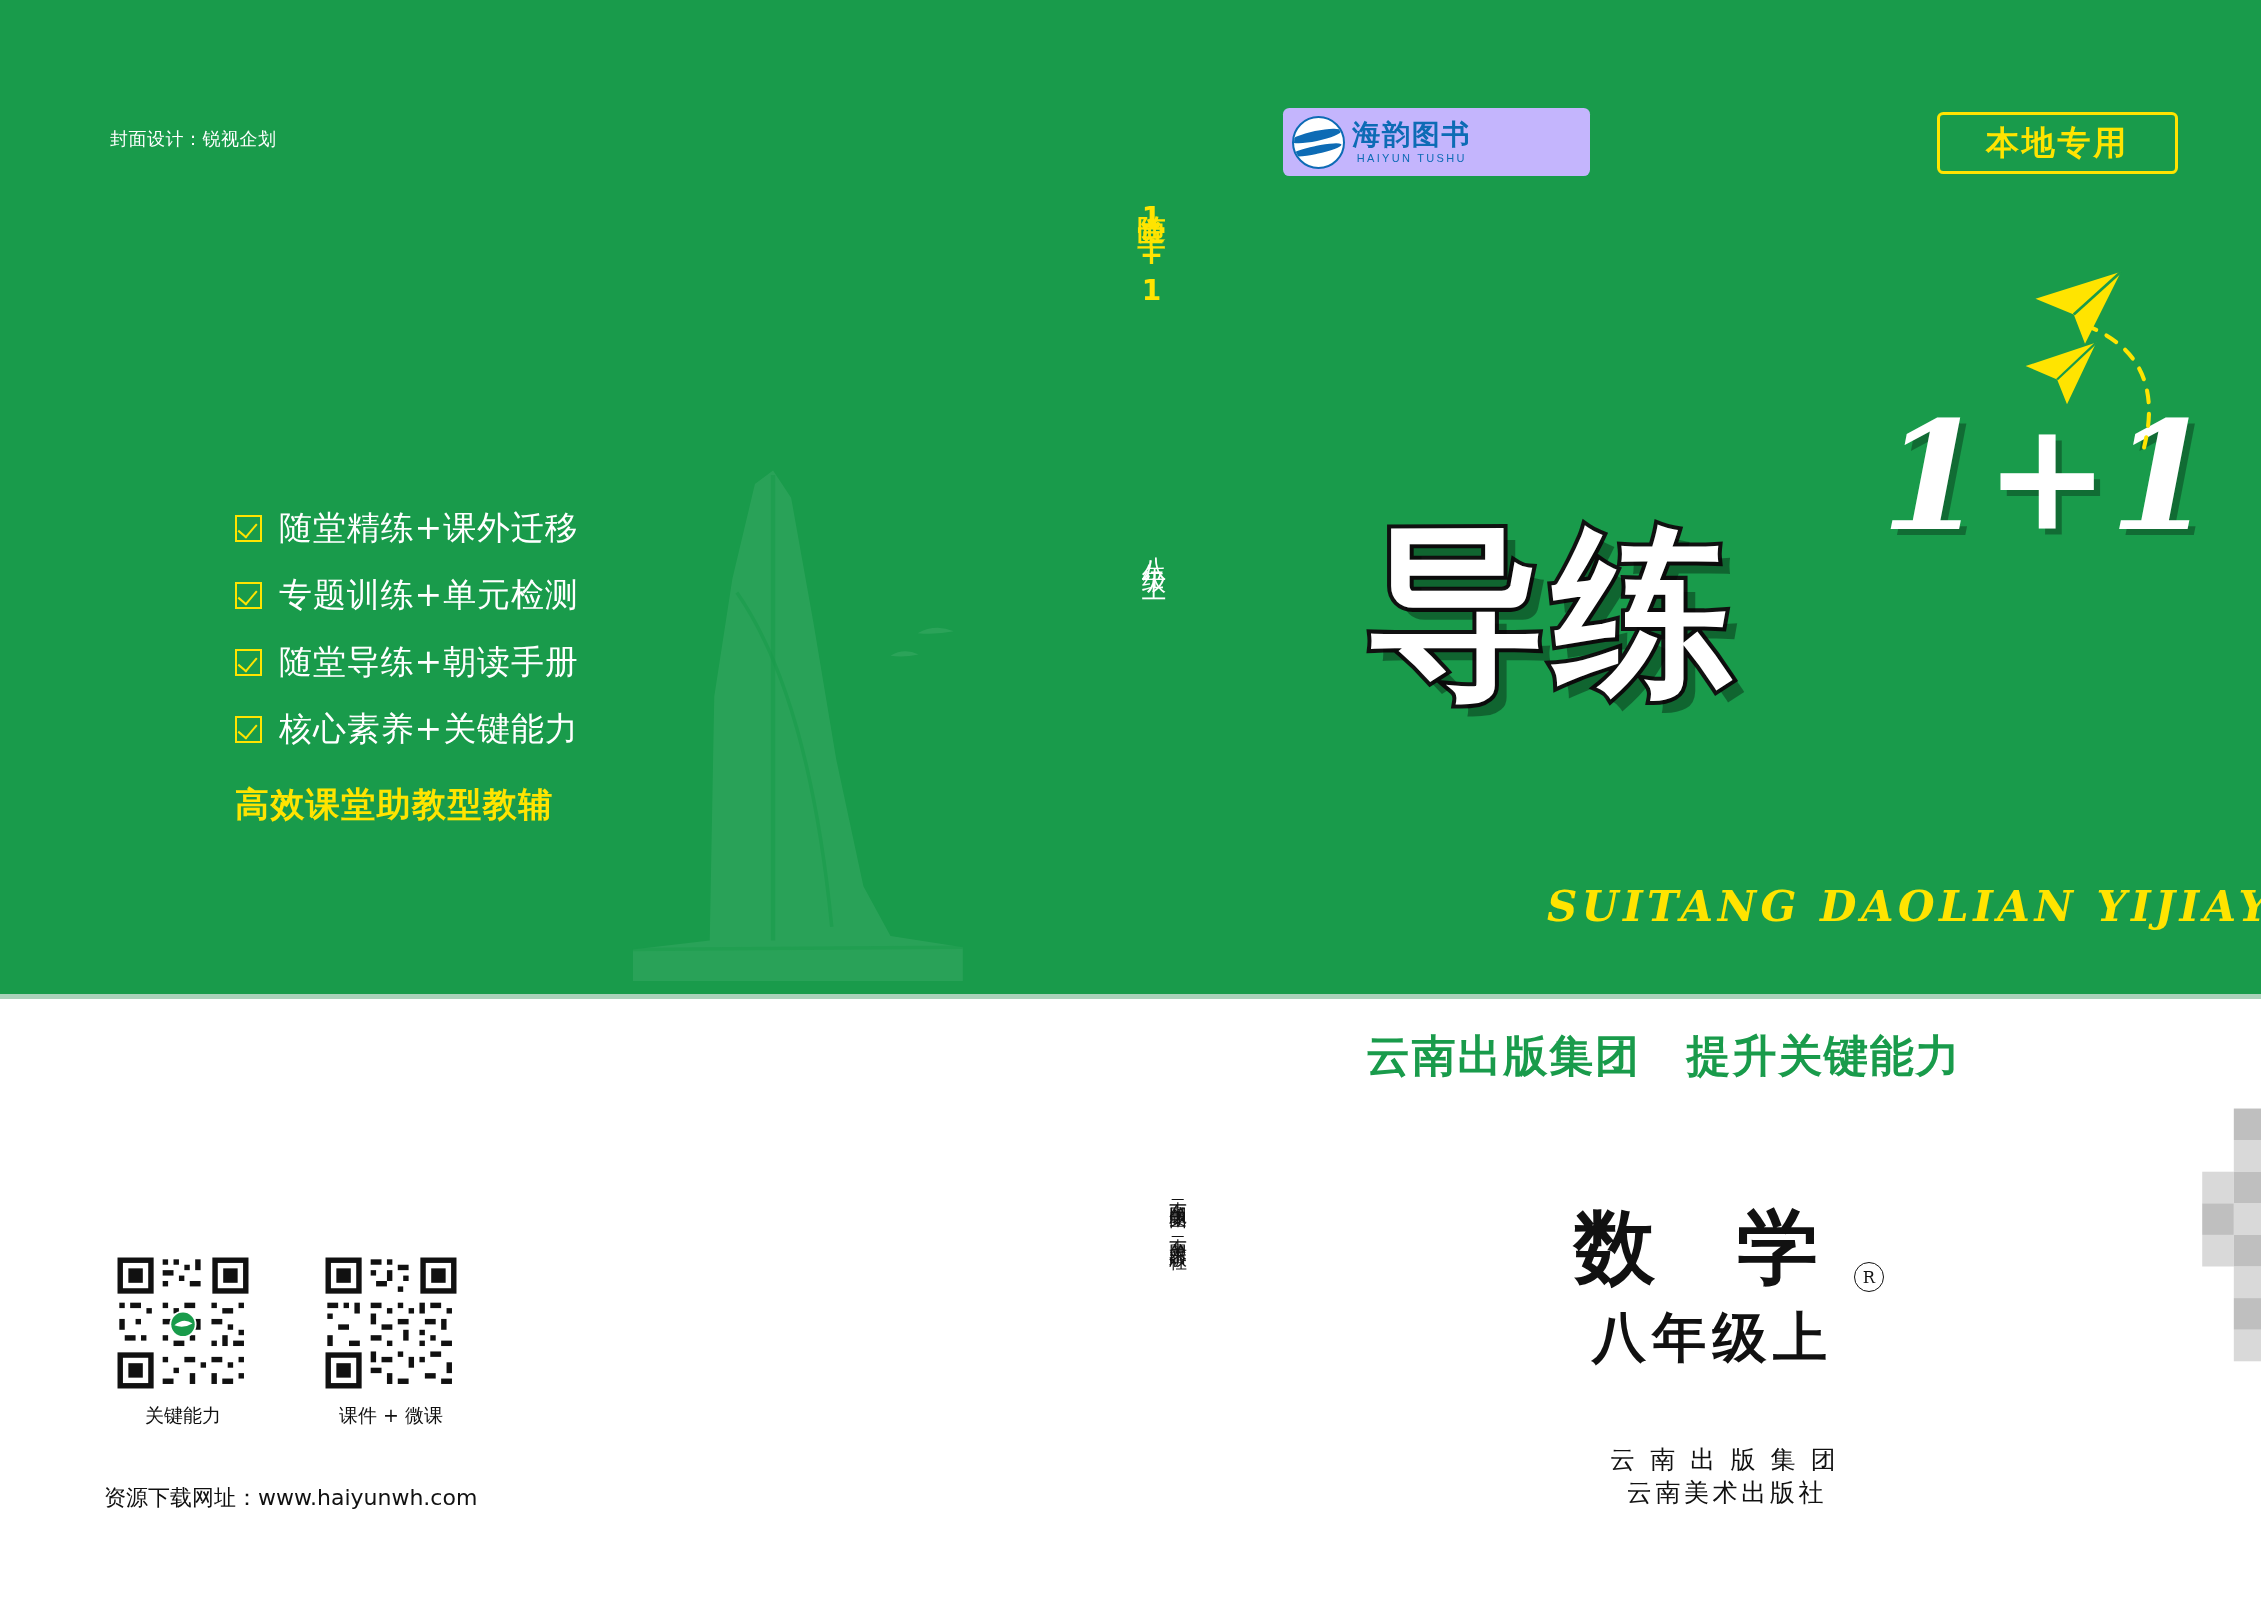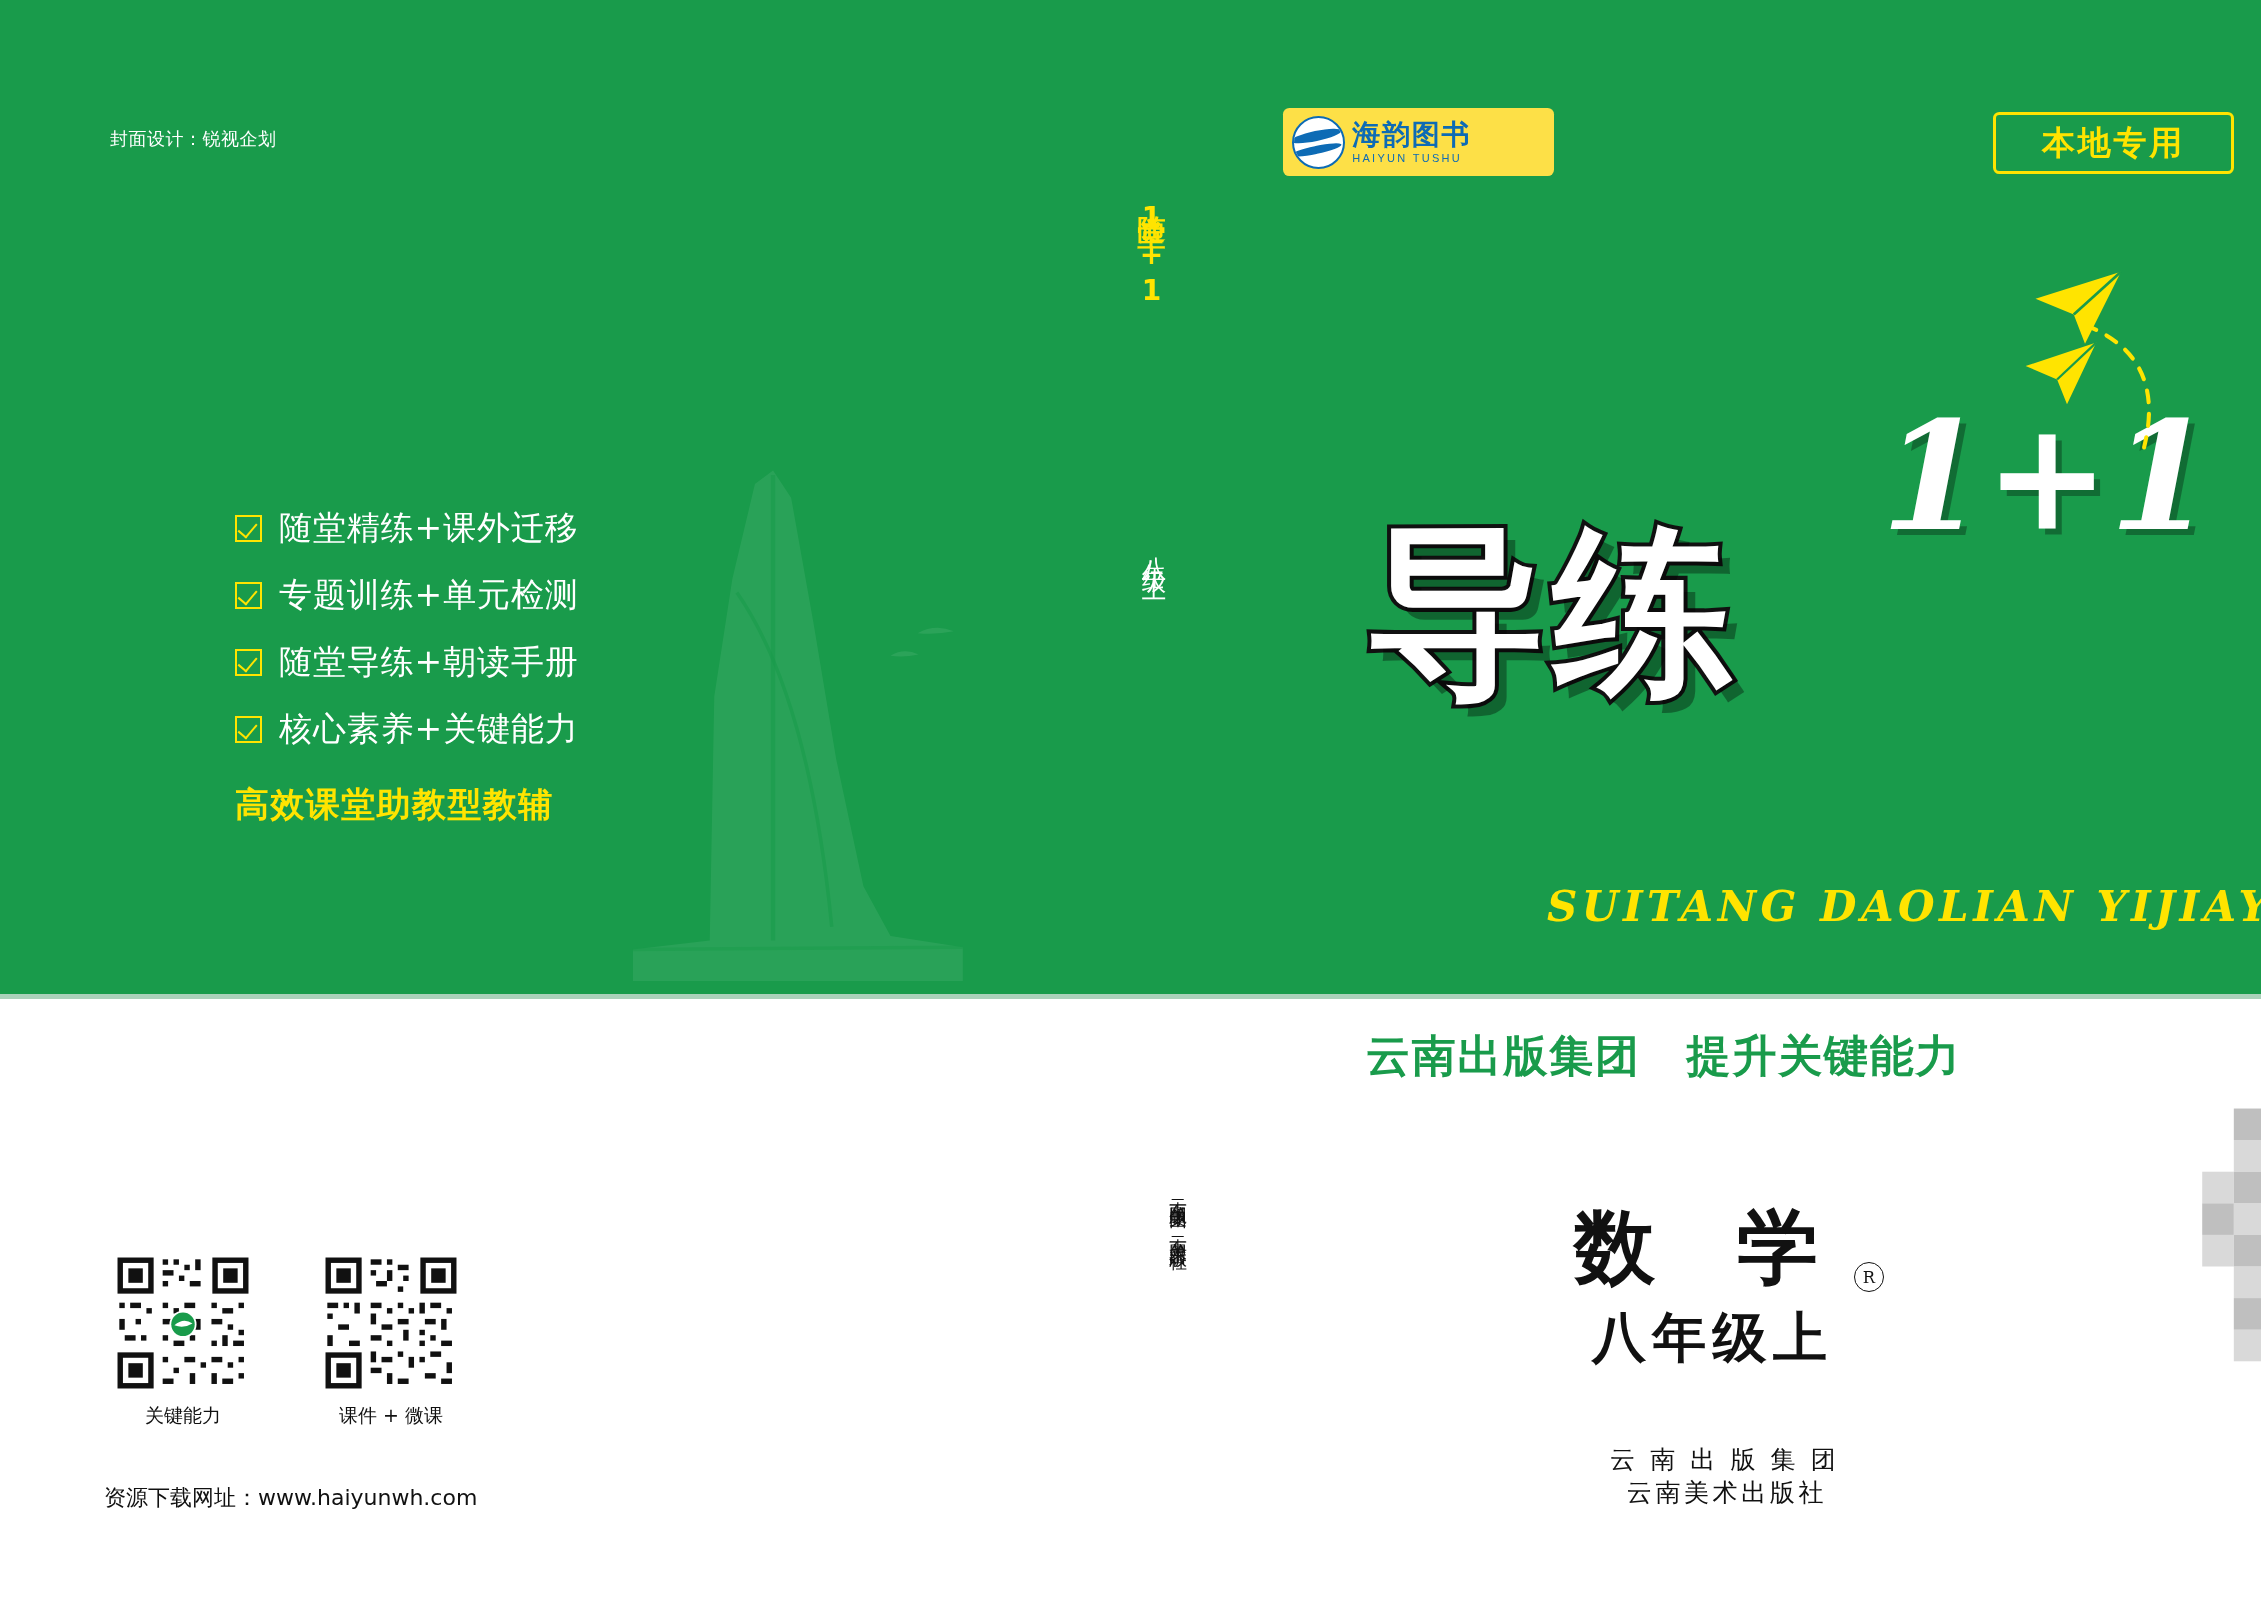--- a/index.html
+++ b/index.html
@@ -157,28 +157,29 @@
     letter-spacing: 2.7px;
     line-height: 32px;
     font-family: "DejaVu Sans", sans-serif;
   }
 
   
   .logo-box {
     position: absolute;
     left: 1283px;
     top: 108px;
-    width: 271px;
+    width: 307px;
     height: 68px;
-    background: #fde047;
+    background: #c4b5fd;
     border-radius: 6.3px;
     display: flex;
     align-items: center;
     padding-left: 9px;
     box-sizing: border-box;
+    text-align: center;
   }
   .logo-circle {
     width: 49px;
     height: 49px;
     border-radius: 50%;
     background: #ffffff;
     border: 2.7px solid #0d6bb5;
     position: relative;
     flex: 0 0 auto;
     overflow: hidden;
@@ -223,21 +224,21 @@
     font-size: 11px;
     font-weight: normal;
     color: #0d6bb5;
     letter-spacing: 2.3px;
     line-height: 15.4px;
   }
 
   
   .local-badge {
     position: absolute;
-    left: 1993px;
+    left: 1937px;
     top: 112px;
     width: 235px;
     height: 56px;
     border: 3.2px solid #FFE400;
     border-radius: 6.3px;
     display: flex;
     align-items: center;
     justify-content: center;
   }
   .local-badge span {

